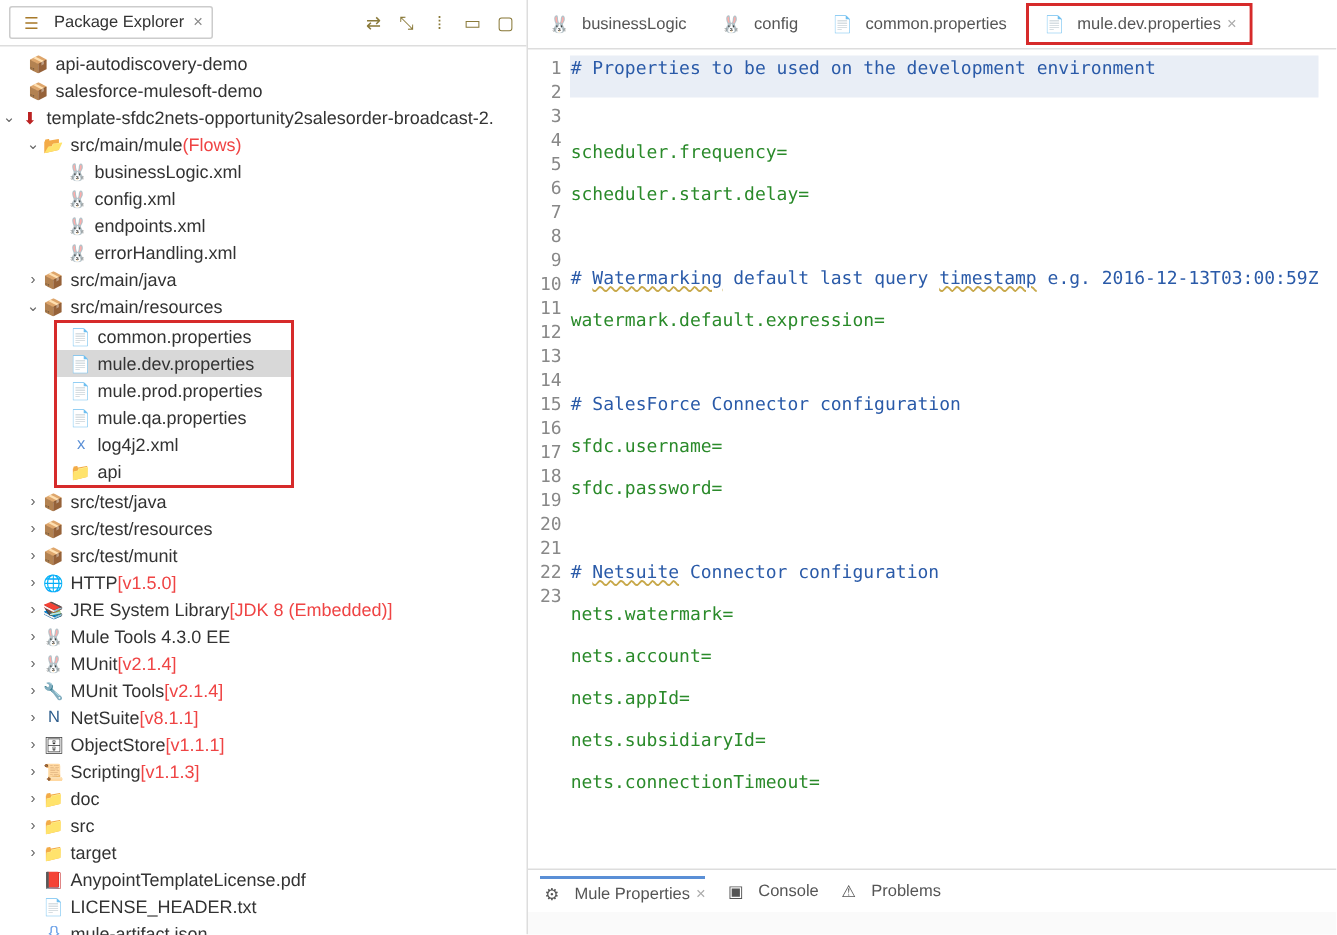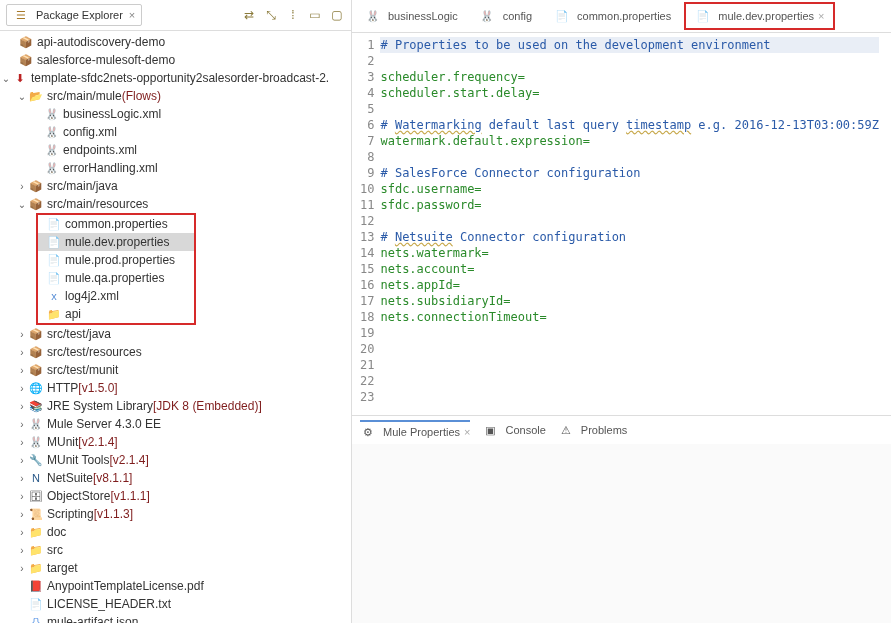--- a/index.html
+++ b/index.html
@@ -10,21 +10,21 @@
   .sidebar-tab { display: flex; align-items: center; gap: 4px; background: #fff; border: 1px solid #ccc; border-radius: 2px; padding: 2px 6px; font-size: 11px; }
   .sidebar-tab .close-x { color: #888; font-size: 11px; margin-left: 2px; }
   .sidebar-toolbar { margin-left: auto; display: flex; gap: 6px; align-items: center; }
   .tb-icon { width: 16px; height: 16px; display: flex; align-items: center; justify-content: center; color: #8a7a3a; font-size: 12px; }
   .tree { flex: 1; overflow: auto; padding: 2px 0; }
   .tree-row { display: flex; align-items: center; height: 18px; padding: 0 4px; white-space: nowrap; cursor: default; }
   .tree-row.selected { background: #d8d8d8; }
   .twisty { width: 12px; text-align: center; color: #666; font-size: 10px; }
   .icon { width: 16px; height: 16px; margin-right: 3px; display: inline-flex; align-items: center; justify-content: center; font-size: 11px; }
   .lbl { font-size: 12px; }
-  .lbl.dim { color: #7f1d1d; }
+  .lbl.dim { color: #ef4444; }
   .highlight-box { border: 2px solid #d62a2a; }
   .i-pkg { color: #a87a2a; }
   .i-fld { color: #d9a23e; }
   .i-fld-open { color: #d9a23e; }
   .i-mule { color: #a87a2a; }
   .i-bunny { color: #6aa0e8; }
   .i-file { color: #5a8fd6; }
   .i-xml { color: #5a8fd6; }
   .i-jar { color: #8a6a3a; }
   .i-globe { color: #3a6fc8; }
@@ -35,21 +35,21 @@
   .main { flex: 1; display: flex; flex-direction: column; }
   .editor-tabs { display: flex; align-items: center; padding: 2px 4px; border-bottom: 1px solid #ddd; gap: 4px; }
   .ed-tab { display: flex; align-items: center; gap: 4px; padding: 3px 8px; border: 1px solid transparent; border-radius: 2px; font-size: 11px; color: #555; cursor: pointer; }
   .ed-tab.active { background: #fff; }
   .ed-tab .close-x { color: #aaa; font-size: 11px; }
   .ed-tab-wrap { border: 2px solid #d62a2a; }
   .editor { flex: 0 0 auto; display: flex; font-family: "Menlo","Consolas",monospace; font-size: 12px; position: relative; }
   .gutter { text-align: right; color: #888; padding: 4px 6px 4px 8px; user-select: none; }
   .gutter div { height: 16px; line-height: 16px; }
   .code { padding: 4px 0; }
-  .code div { height: 16px; line-height: 16px; white-space: pre; }
+  .code div { height: 28px; line-height: 16px; white-space: pre; }
   .cm-hl { background: #e9eef6; display: block; }
   .cm-green { color: #2a8a2a; }
   .cm-blue { color: #2a5aa8; }
   .cm-underline { text-decoration: underline; text-decoration-style: wavy; text-decoration-color: #c7a84a; }
   .bottom-panels { border-top: 1px solid #ddd; margin-top: 6px; }
   .bp-tabs { display: flex; gap: 12px; padding: 4px 8px; align-items: center; }
   .bp-tab { display: flex; align-items: center; gap: 4px; font-size: 11px; color: #555; }
   .bp-tab.active { border-top: 2px solid #5a8fd6; padding-top: 2px; }
   .bp-tab .close-x { color: #aaa; }
   .bp-content { height: 200px; background: #fafafa; }
@@ -172,21 +172,21 @@
         </div>
       <div class="tree-row" style="padding-left:16px">
           <span class="twisty">›</span>
           <span class="icon i-jar">📚</span>
           <span class="lbl">JRE System Library</span> 
           <span class="lbl dim">[JDK 8 (Embedded)]</span>
         </div>
       <div class="tree-row" style="padding-left:16px">
           <span class="twisty">›</span>
           <span class="icon i-bunny">🐰</span>
-          <span class="lbl">Mule Server 4.3.0 EE</span>
+          <span class="lbl">Mule Tools 4.3.0 EE</span>
         </div>
       <div class="tree-row" style="padding-left:16px">
           <span class="twisty">›</span>
           <span class="icon i-bunny">🐰</span>
           <span class="lbl">MUnit</span> 
           <span class="lbl dim">[v2.1.4]</span>
         </div>
       <div class="tree-row" style="padding-left:16px">
           <span class="twisty">›</span>
           <span class="icon">🔧</span>

